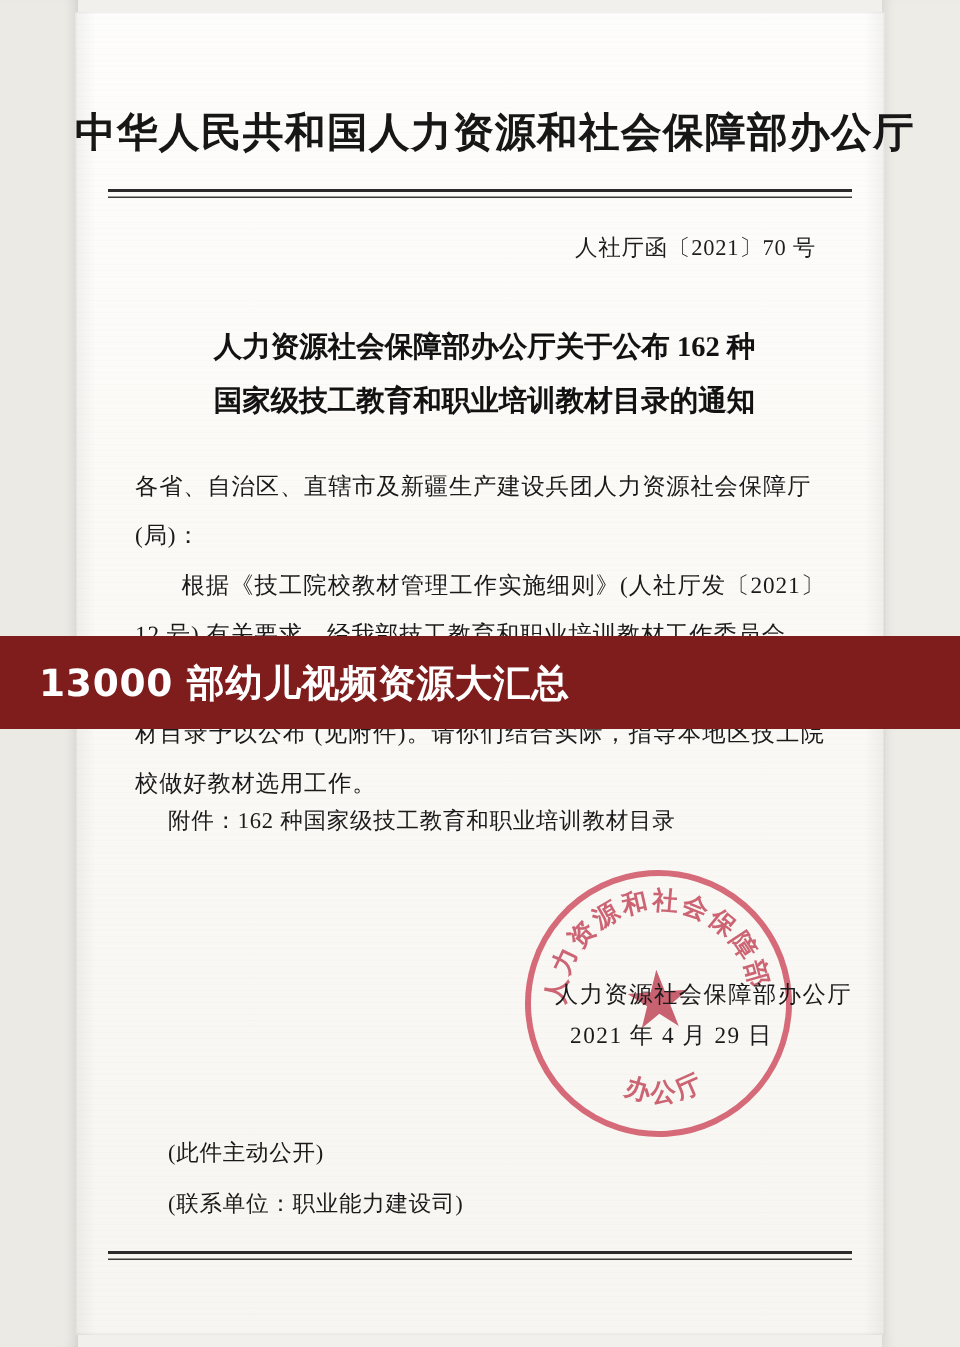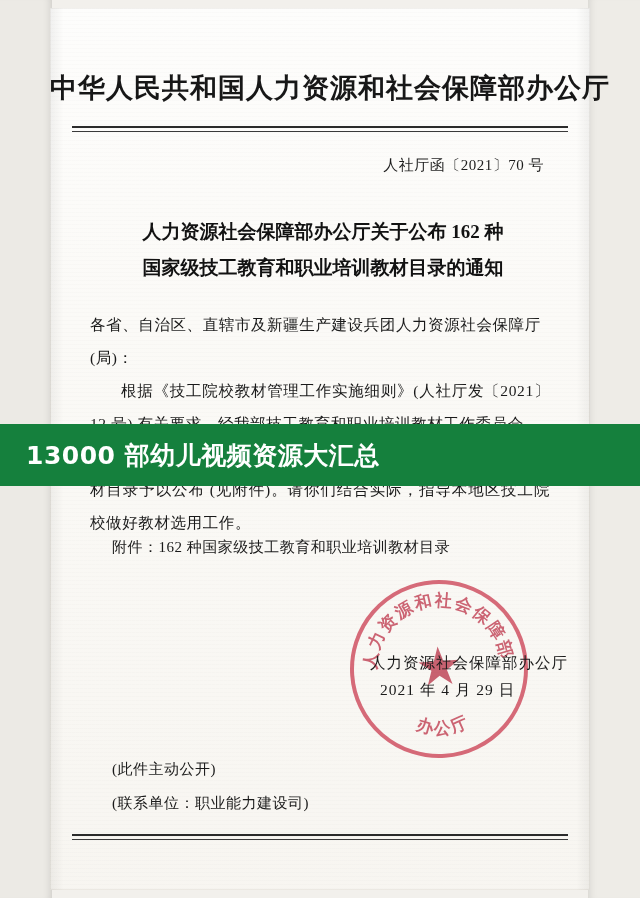--- a/index.html
+++ b/index.html
@@ -206,21 +206,21 @@
     border-top: 1px solid #3a3a3a;
   }
 
   
   .overlay-banner {
     position: absolute;
     left: 0;
     right: 0;
     top: 424px;
     height: 62px;
-    background: #15803d;
+    background: #7f1d1d;
     display: flex;
     align-items: center;
     box-sizing: border-box;
     padding-left: 26px;
   }
   .overlay-banner .banner-text {
     font-family: "DejaVu Sans", "Liberation Sans", sans-serif;
     font-size: 25px;
     font-weight: bold;
     color: #ffffff;

